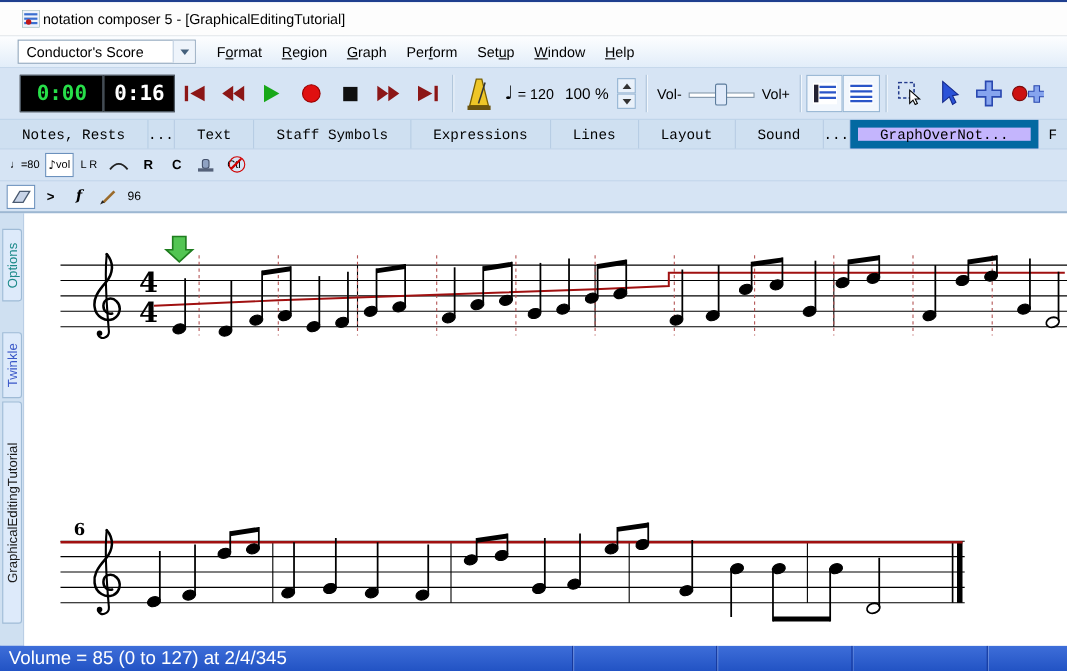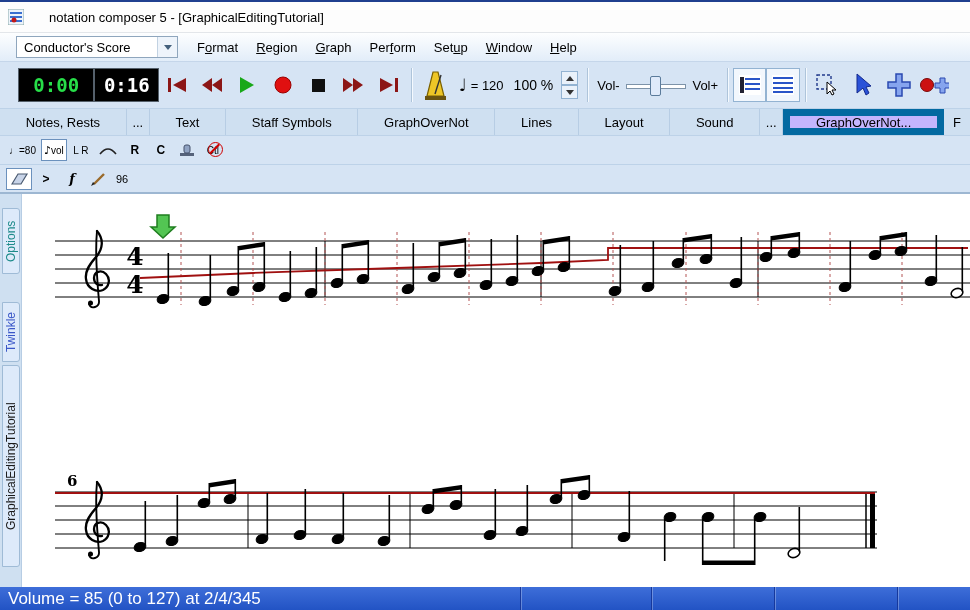--- a/index.html
+++ b/index.html
@@ -2,21 +2,21 @@
 <html><head>
 <meta charset="utf-8">
 <style>
   html,body{margin:0;padding:0;background:#9aa7b8;}
   #win{width:970px;height:610px;position:relative;background:#d6e4f4;
        font-family:"Liberation Sans",sans-serif;overflow:hidden;
        display:flex;flex-direction:column;box-sizing:border-box;}
   .topedge{height:2px;background:#1f3f8f;flex:0 0 auto;}
   
   .titlebar{height:30px;flex:0 0 auto;background:#fdfdfd;display:flex;align-items:center;
-            padding:0 8px;gap:25px;font-size:13px;color:#000;border-bottom:1px solid #e3e6ea;}
+            padding:0 20px;gap:3px;font-size:13px;color:#000;border-bottom:1px solid #e3e6ea;}
   
   .menubar{height:28px;flex:0 0 auto;display:flex;align-items:center;padding:0 6px;
            background:linear-gradient(#fdfeff,#e2edf9);border-bottom:1px solid #c5d6ea;font-size:13px;}
   .menu-item{padding:4px 9px;cursor:default;white-space:nowrap;}
   .menu-item u{text-decoration:underline;}
   .combo{width:162px;height:22px;background:#fff;border:1px solid #8fa6bd;display:flex;
          align-items:center;font-size:13px;padding-left:7px;margin:0 10px;box-sizing:border-box;}
   .combo-arrow{margin-left:auto;width:19px;height:100%;display:flex;align-items:center;
                justify-content:center;background:#eef4fb;border-left:1px solid #c2d2e2;}
   .chev{width:0;height:0;border-left:4px solid transparent;border-right:4px solid transparent;
@@ -41,21 +41,21 @@
            align-items:center;justify-content:center;padding:0;}
   .up{width:0;height:0;border-left:4px solid transparent;border-right:4px solid transparent;border-bottom:5px solid #333;}
   .dn{width:0;height:0;border-left:4px solid transparent;border-right:4px solid transparent;border-top:5px solid #333;}
   .vollabel{font-size:13px;margin:0 4px;white-space:nowrap;}
   .slider{width:62px;height:22px;position:relative;margin:0 2px;}
   .slider .track{position:absolute;left:0;right:0;top:10px;height:3px;background:#fff;border:1px solid #7d93a9;}
   .slider .thumb{position:absolute;left:24px;top:2px;width:9px;height:18px;background:#dfeafa;
                  border:1px solid #5b7b9b;border-radius:2px;}
   
   .tabbar{height:26px;flex:0 0 auto;display:flex;align-items:stretch;background:#cfe0f1;
-          border-bottom:1px solid #bdd2e8;font-size:13px;}
+          border-bottom:1px solid #bdd2e8;font-size:13px;font-family:Liberation Mono, monospace;}
   .tab{display:flex;align-items:center;justify-content:center;border-right:1px solid #b7cde4;
        padding:0 6px;flex:1 1 auto;white-space:nowrap;cursor:default;}
   .tab.narrow{flex:0 0 22px;padding:0;}
   .tab.selected{background:#c4b5fd;border:7px solid #0369a1;}
   .tab.cut{flex:0 0 14px;overflow:hidden;border-right:none;}
   
   .toolbar2,.toolbar3{height:28px;flex:0 0 auto;display:flex;align-items:center;padding:0 6px;
            background:#d6e4f4;border-bottom:1px solid #bdd2e8;gap:2px;}
   .toolbar3{height:27px;border-bottom:2px solid #9db7d2;}
   .sbtn{min-width:24px;height:22px;display:flex;align-items:center;justify-content:center;
@@ -242,21 +242,21 @@
         <path d="M21,5 h5 v5 h5 v5 h-5 v5 h-5 v-5 h-5 v-5 h5 z" fill="#86a4ee" stroke="#2a48b0"></path>
       </svg>
     </button>
   </div>
 
   <div class="tabbar" id="tabbar">
       <div class="tab">Notes, Rests</div>
       <div class="tab narrow">...</div>
       <div class="tab">Text</div>
       <div class="tab">Staff Symbols</div>
-      <div class="tab">GraphOverNot</div>
+      <div class="tab">Expressions</div>
       <div class="tab">Lines</div>
       <div class="tab">Layout</div>
       <div class="tab">Sound</div>
       <div class="tab narrow">...</div>
       <div class="tab selected">GraphOverNot...</div>
       <div class="tab cut">F</div>
     </div>
 
   <div class="toolbar2">
     <button class="sbtn">

